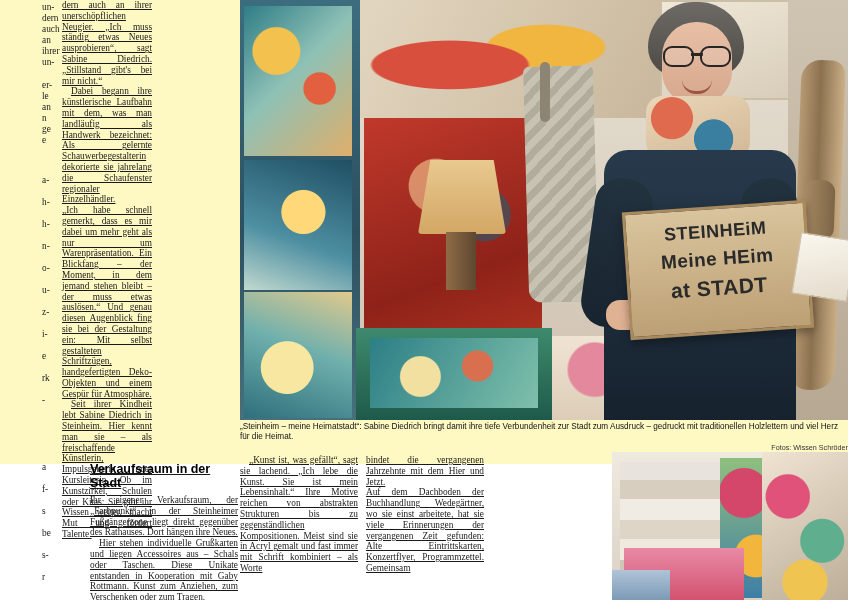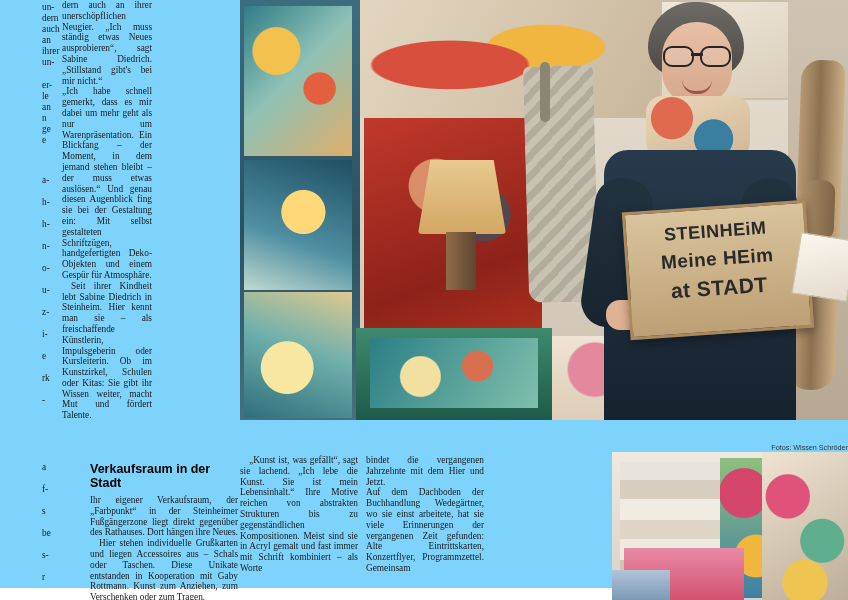--- a/index.html
+++ b/index.html
@@ -10,33 +10,34 @@
   body {
     width: 848px;
     height: 600px;
     overflow: hidden;
     font-family: "Liberation Serif", serif;
     color: #111;
   }
   .page {
     position: relative;
     width: 848px;
-    height: 588px;
-    background: #7dd3fc;
+    height: 464px;
+    background: #fef9c3;
   }
 
   
   .col {
     position: absolute;
     text-align: justify;
     font-family: "Liberation Serif", serif;
     font-size: 9.3px;
     line-height: 10.8px;
     color: #1a1a1a;
     hyphens: auto;
+    text-decoration: underline;
   }
   .col p { margin: 0 0 0 0; text-indent: 9px; }
   .col p.first { text-indent: 0; }
   .subhead {
     font-family: "Liberation Sans", sans-serif;
     font-weight: bold;
     font-size: 12.5px;
     line-height: 14px;
     margin: 7px 0 5px 0;
     color: #000;
@@ -380,20 +381,21 @@
     <div class="frag" style="top:462px">a</div>
     <div class="frag" style="top:484px">f-</div>
     <div class="frag" style="top:506px">s</div>
     <div class="frag" style="top:528px">be</div>
     <div class="frag" style="top:550px">s-</div>
     <div class="frag" style="top:572px">r</div>
   </div>
 
   <div class="col" id="col1">
     <p class="first">dern auch an ihrer unerschöpflichen Neugier. „Ich muss ständig etwas Neues ausprobieren“, sagt Sabine Diedrich. „Stillstand gibt's bei mir nicht.“</p>
+    <p>Dabei begann ihre künstlerische Laufbahn mit dem, was man landläufig als Handwerk bezeichnet: Als gelernte Schauwerbegestalterin dekorierte sie jahrelang die Schaufenster regionaler Einzelhändler.</p>
     <p class="first">„Ich habe schnell gemerkt, dass es mir dabei um mehr geht als nur um Warenpräsentation. Ein Blickfang – der Moment, in dem jemand stehen bleibt – der muss etwas auslösen.“ Und genau diesen Augenblick fing sie bei der Gestaltung ein: Mit selbst gestalteten Schriftzügen, handgefertigten Deko-Objekten und einem Gespür für Atmosphäre.</p>
     <p>Seit ihrer Kindheit lebt Sabine Diedrich in Steinheim. Hier kennt man sie – als freischaffende Künstlerin, Impulsgeberin oder Kursleiterin. Ob im Kunstzirkel, Schulen oder Kitas: Sie gibt ihr Wissen weiter, macht Mut und fördert Talente.</p>
   </div>
 
   <div class="col" id="col4">
     <div class="subhead">Verkaufsraum in der Stadt</div>
     <p class="first">Ihr eigener Verkaufsraum, der „Farbpunkt“ in der Steinheimer Fußgängerzone liegt direkt gegenüber des Rathauses. Dort hängen ihre Neues.</p>
     <p>Hier stehen individuelle Grußkarten und liegen Accessoires aus – Schals oder Taschen. Diese Unikate entstanden in Kooperation mit Gaby Rottmann. Kunst zum Anziehen, zum Verschenken oder zum Tragen.</p>
   </div>
 
@@ -436,20 +438,21 @@
 
       <div class="p1-sign">
         <span class="l1">STEINHEiM</span>
         <span class="l2">Meine HEim</span>
         <span class="l3">at STADT</span>
       </div>
       <div class="p1-papers"></div>
     </div>
   </div>
 
+  <div class="caption">„Steinheim – meine Heimatstadt“: Sabine Diedrich bringt damit ihre tiefe Verbundenheit zur Stadt zum Ausdruck – gedruckt mit traditionellen Holzlettern und viel Herz für die Heimat.</div>
   <div class="credit">Fotos: Wissen Schröder</div>
 
   <div class="col" id="col5">
     <p>„Kunst ist, was gefällt“, sagt sie lachend. „Ich lebe die Kunst. Sie ist mein Lebensinhalt.“ Ihre Motive reichen von abstrakten Strukturen bis zu gegenständlichen Kompositionen. Meist sind sie in Acryl gemalt und fast immer mit Schrift kombiniert – als Worte</p>
   </div>
 
   <div class="col" id="col6">
     <p class="first">bindet die vergangenen Jahrzehnte mit dem Hier und Jetzt.</p>
     <p class="first">Auf dem Dachboden der Buchhandlung Wedegärtner, wo sie einst arbeitete, hat sie viele Erinnerungen der vergangenen Zeit gefunden: Alte Eintrittskarten, Konzertflyer, Programmzettel. Gemeinsam</p>
   </div>

